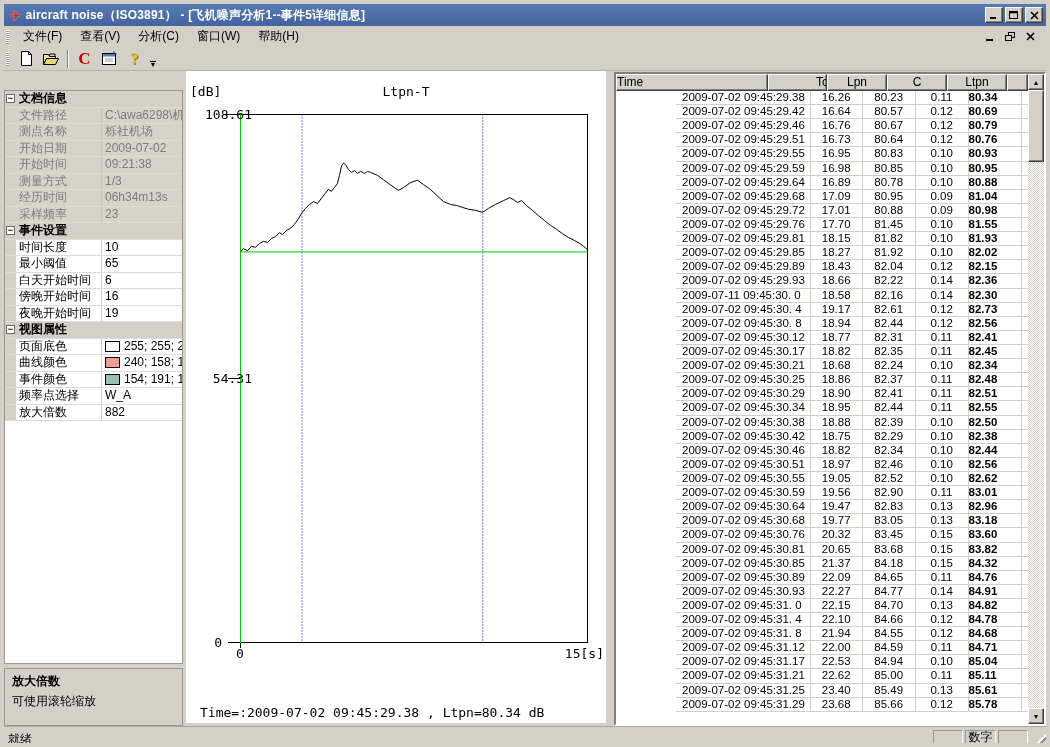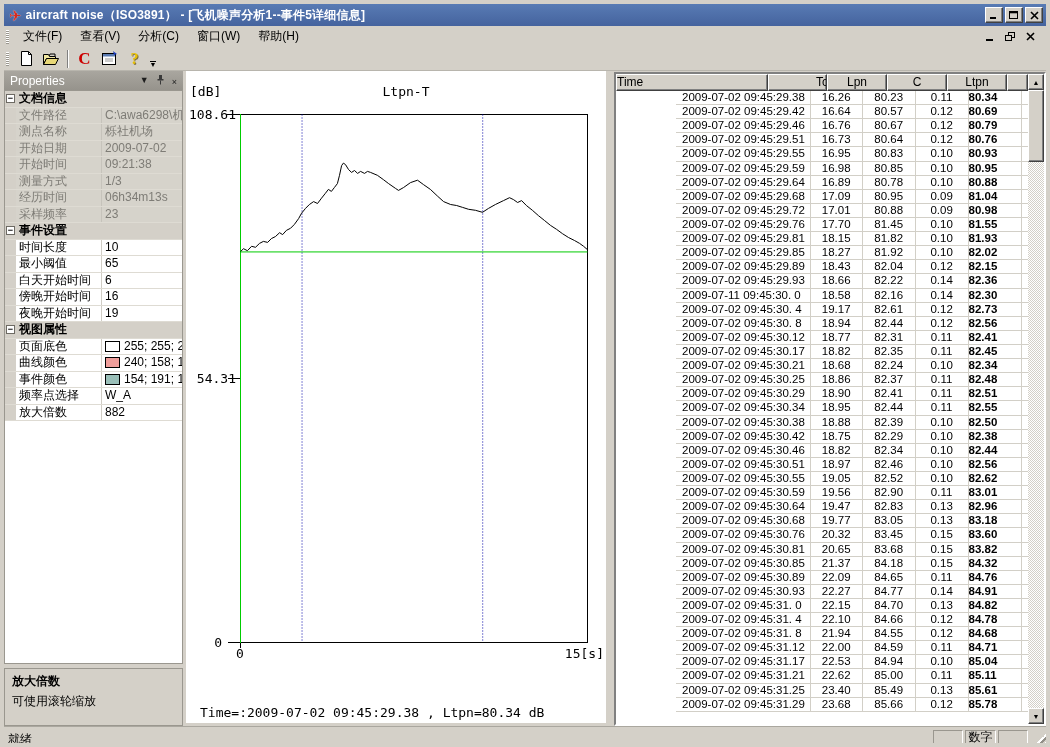--- a/index.html
+++ b/index.html
@@ -57,21 +57,21 @@
   .psplit{position:absolute;left:0;top:593px;width:179px;height:4px;background:#D4D0C8;}
   .pdesc{position:absolute;left:0;top:597px;width:179px;height:58px;background:#D4D0C8;border:1px solid #9a978f;padding:4px 7px;font-size:12px;}
   .pdesc b{display:block;margin-bottom:3px;}
 
   
   .chart{position:absolute;left:186px;top:71px;width:420px;height:652px;background:#fff;font-family:"DejaVu Sans Mono",monospace;}
   .chart svg{position:absolute;left:0;top:0;}
   .clab{position:absolute;font-size:13px;color:#000;white-space:nowrap;}
   .c-dB{left:4px;top:13px;}
   .c-title{left:120px;top:13px;width:200px;text-align:center;}
-  .yl{width:50px;text-align:right;left:0;}
+  .yl{width:50px;text-align:right;left:16px;}
   .yl0{top:36px;}
   .yl1{top:300px;}
   .yl2{top:564px;left:-14px;}
   .xl0{left:44px;top:575px;width:20px;text-align:center;}
   .xl1{left:340px;top:575px;width:78px;text-align:right;}
   .cfoot{position:absolute;left:14px;top:584px;font-size:13px;line-height:23px;white-space:pre;}
 
   .vsplit1{position:absolute;left:183px;top:71px;width:3px;height:655px;background:#D4D0C8;}
   .vsplit2{position:absolute;left:606px;top:71px;width:8px;height:655px;background:#D4D0C8;}
 
@@ -203,31 +203,20 @@
       </span>
     <span class="tbtn">
         <span class="q-glyph">?</span>
       </span>
     <span class="overflow">
         <i>▼</i>
       </span>
   </div>
 
   <div class="props">
-    <div class="phead">
-      <span>Properties</span>
-      <span class="ico">
-        <span><span>▼</span></span>
-        <span><svg width="9" height="11">
-              <path d="M3 1 h3 v4 h1.5 v1.5 h-6 V5 H3 z" fill="#3a3a3a"></path>
-              <line x1="4.5" y1="6.5" x2="4.5" y2="10.5" stroke="#3a3a3a"></line>
-            </svg></span>
-        <span style="font-size:12px;line-height:1;"><span>×</span></span>
-      </span>
-    </div>
     <div class="pgrid">
 
         <div class="prow cat">
           <span class="p-gutter">
             <i class="cbox">−</i>
           </span>
           <span class="p-label">文档信息</span>
 
         </div>
 

